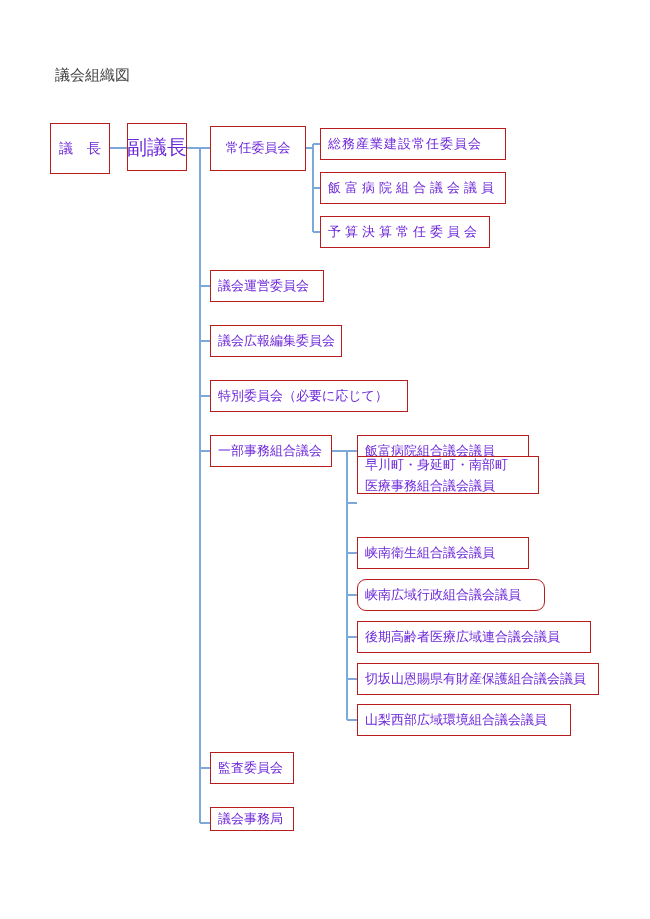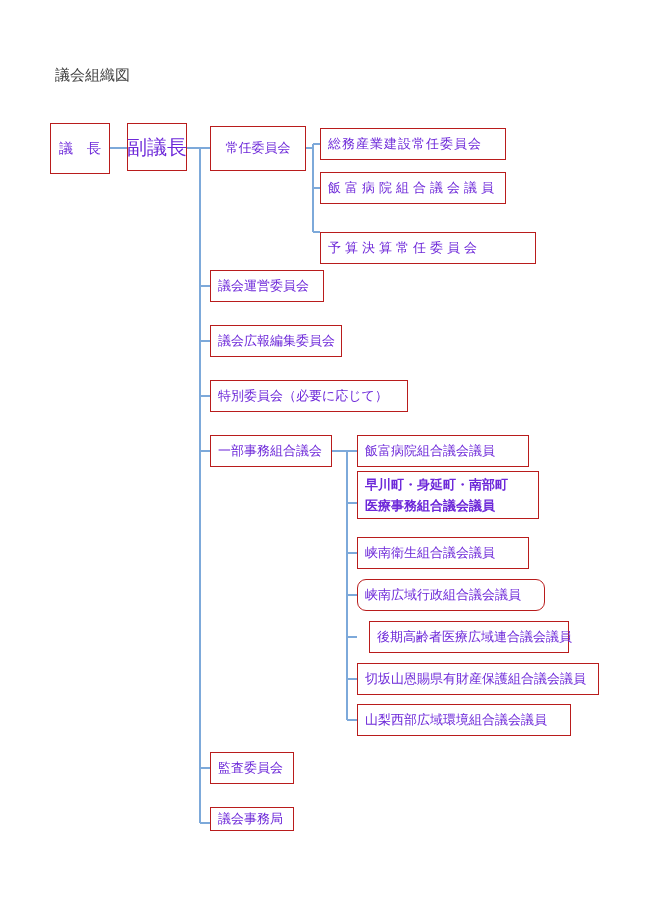--- a/index.html
+++ b/index.html
@@ -46,30 +46,30 @@
   }
   .center{justify-content:center;padding:0 2px;}
   .ls1{letter-spacing:1px;}
   .ls4{letter-spacing:4px;}
   .twoline{white-space:pre-line;line-height:21px;padding:2px 7px;}
   .b-gichou{left:50px;top:123px;width:60px;height:51px;font-size:14px;}
   .b-fukugichou{left:127px;top:123px;width:60px;height:48px;font-size:20px;}
   .b-jonin{left:210px;top:126px;width:96px;height:45px;}
   .b-soumu{left:320px;top:128px;width:186px;height:32px;}
   .b-kyoiku{left:320px;top:172px;width:186px;height:32px;}
-  .b-yosan{left:320px;top:232px;width:216px;height:32px;}
+  .b-yosan{left:320px;top:216px;width:170px;height:32px;}
   .b-unei{left:210px;top:270px;width:114px;height:32px;}
   .b-kouhou{left:210px;top:325px;width:132px;height:32px;}
   .b-tokubetsu{left:210px;top:380px;width:198px;height:32px;}
   .b-ichibu{left:210px;top:435px;width:122px;height:32px;}
   .b-iitomi{left:357px;top:435px;width:172px;height:32px;}
-  .b-hayakawa{left:357px;top:471px;width:182px;height:48px;font-weight:bold;}
+  .b-hayakawa{left:357px;top:456px;width:182px;height:38px;}
   .b-eisei{left:357px;top:537px;width:172px;height:32px;}
   .b-kouiki{left:357px;top:579px;width:188px;height:32px;border-radius:9px;}
-  .b-kouki{left:369px;top:621px;width:200px;height:32px;}
+  .b-kouki{left:357px;top:621px;width:234px;height:32px;}
   .b-kirisaka{left:357px;top:663px;width:242px;height:32px;}
   .b-yamanashi{left:357px;top:704px;width:214px;height:32px;}
   .b-kansa{left:210px;top:752px;width:84px;height:32px;}
   .b-jimukyoku{left:210px;top:807px;width:84px;height:24px;}
 </style>
 </head>
 <body>
 
 <div class="page">
 

